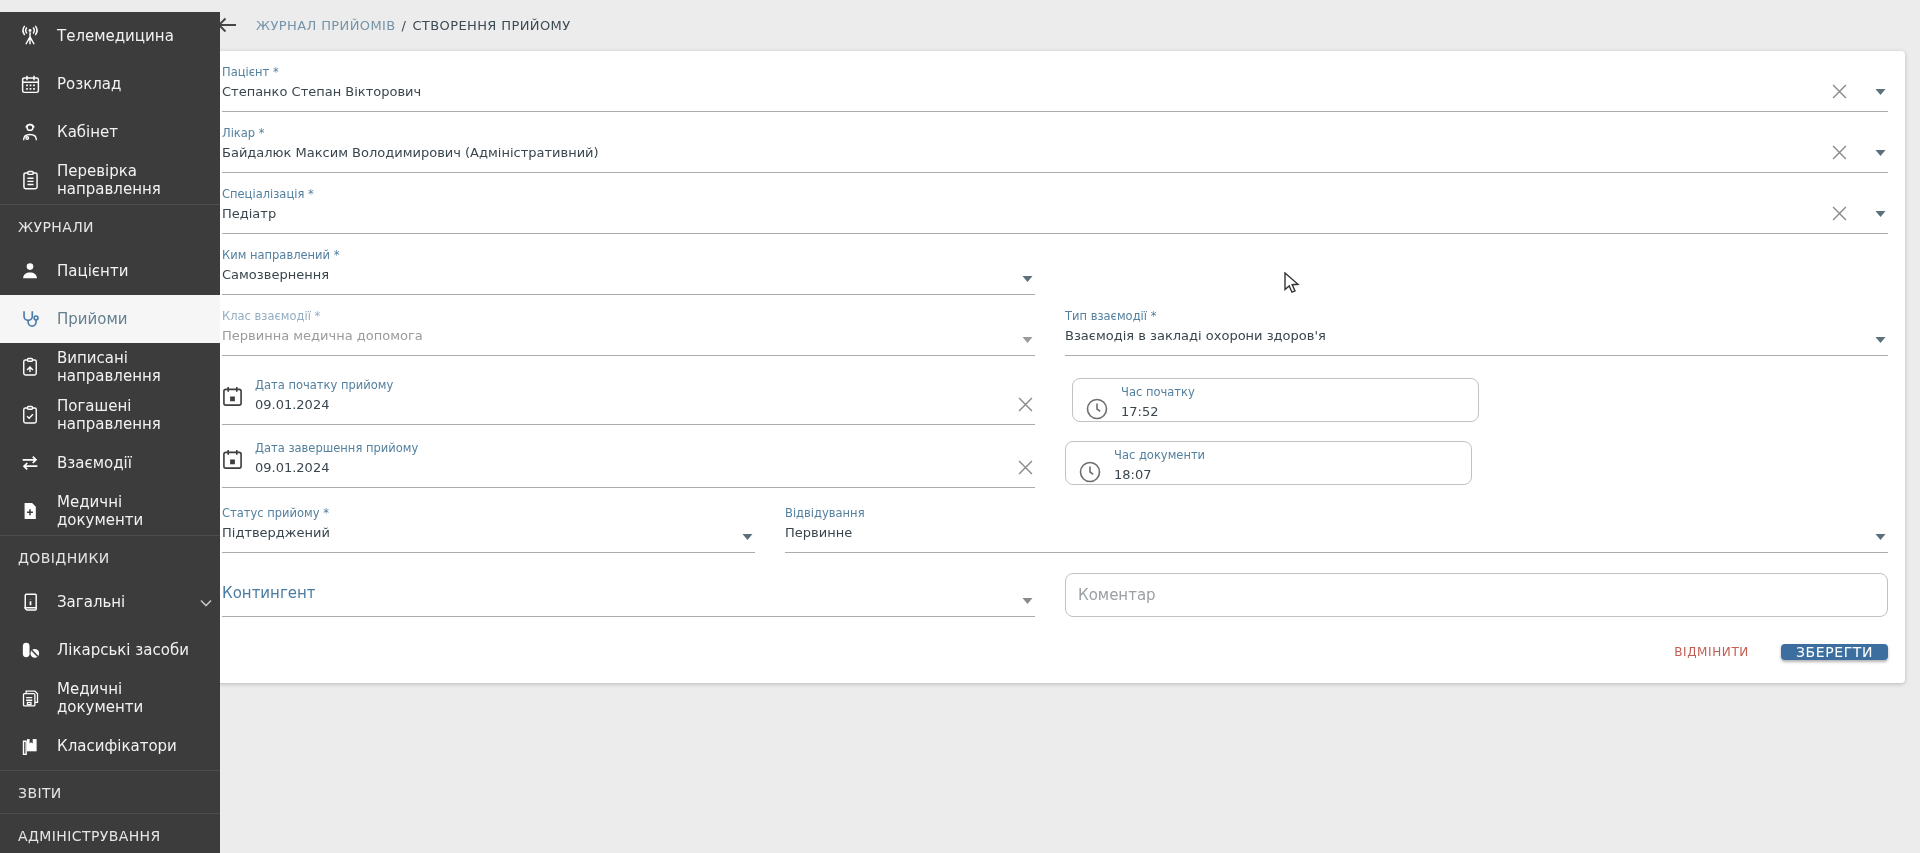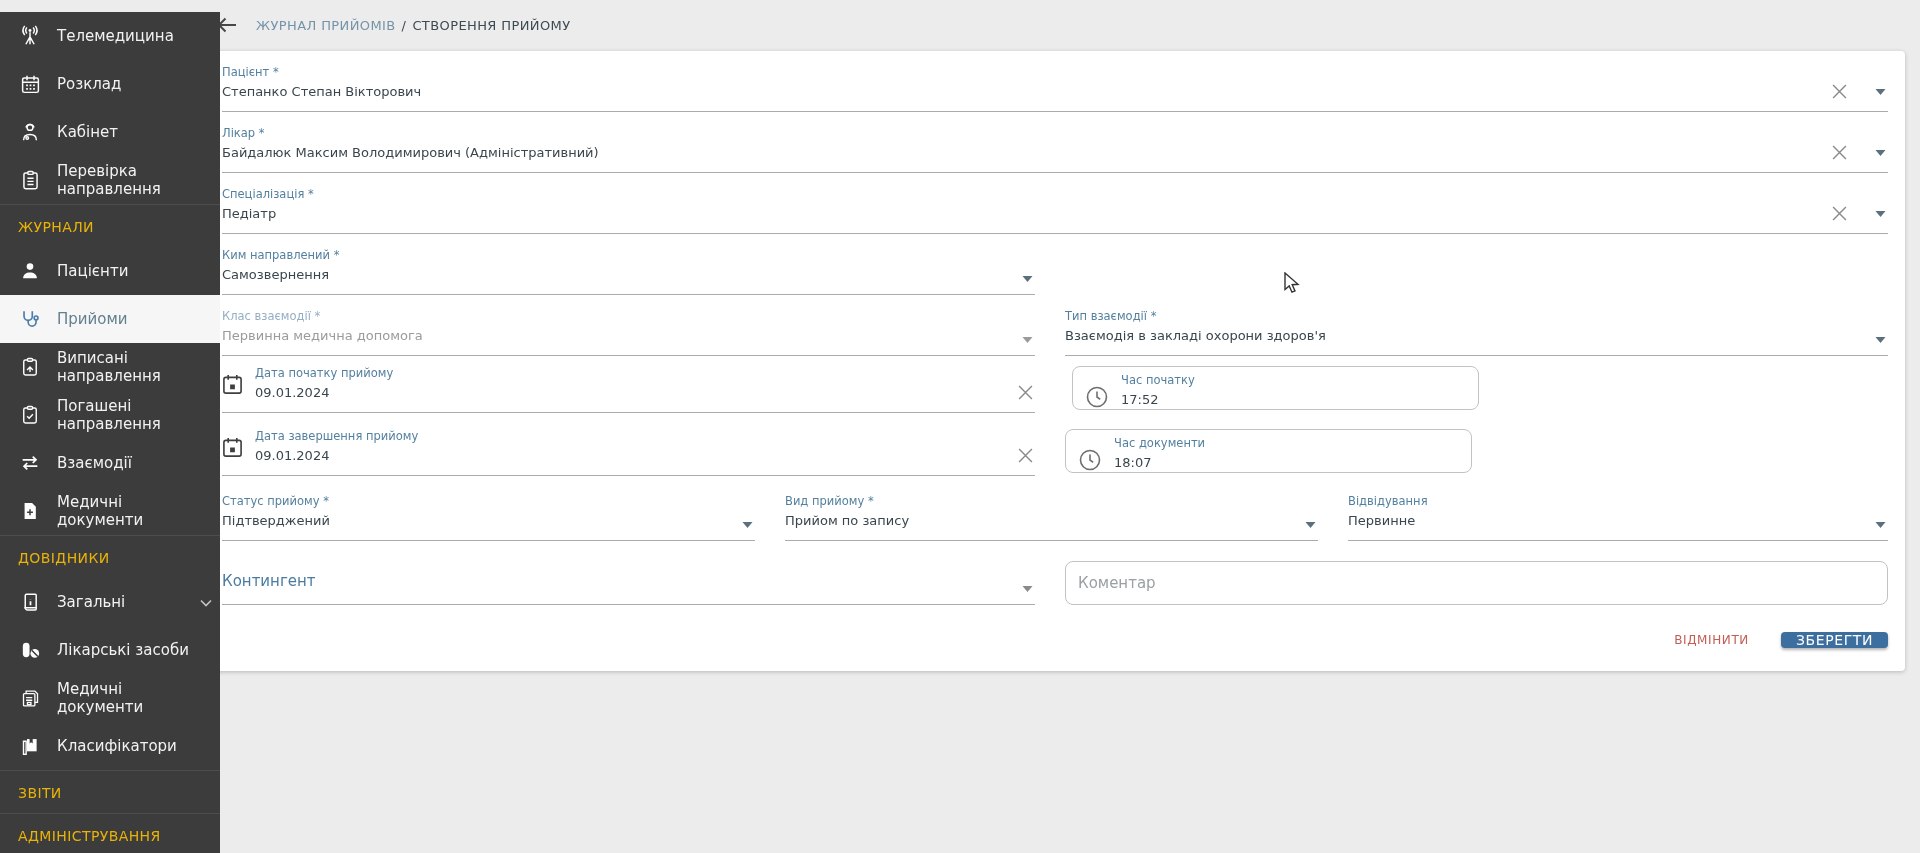--- a/index.html
+++ b/index.html
@@ -7,21 +7,21 @@
     font-family:"DejaVu Sans","Liberation Sans",sans-serif; background:#ececec; }
 
   
   .sidebar { position:fixed; left:0; top:12px; width:220px; height:853px;
     background:#3c3c3c; color:#f2f2f2; overflow:hidden; }
   .nav-item { display:flex; align-items:center; gap:15px; min-height:48px;
     padding:4px 8px 4px 18px; font-size:15px; line-height:18px; cursor:pointer; color:#f2f2f2; }
   .nav-item .ic { width:24px; flex:none; display:flex; justify-content:center; color:#fdfdfd; }
   .nav-item.active { background:#f6f6f6; color:#64808f; }
   .nav-item.active .ic { color:#4a7dab; }
-  .sec-head { border-top:1px solid #4d4d4d; padding:14px 18px 12px; color:#eab308;
+  .sec-head { border-top:1px solid #4d4d4d; padding:14px 18px 12px; color:#e5e5e5;
     font-size:14px; letter-spacing:.4px; }
   .nav-item .chev { margin-left:auto; color:#c4c4c4; }
 
   
   .main { margin-left:190px; height:853px; }
   .crumbs { display:flex; align-items:center; gap:16px; padding:13px 0 0 26px; }
   .back-btn { width:24px; height:24px; display:flex; align-items:center; cursor:pointer; }
   .crumb-txt { font-size:13px; letter-spacing:.4px; color:#3c4a52; display:flex; gap:6px; }
   .crumb-link { color:#7493a9; cursor:pointer; }
 
@@ -341,21 +341,21 @@
         <div class="adorn">
           <span class="dd-ic">
             <svg width="11" height="6" viewBox="0 0 10 6">
                 <path d="M0 0h10L5 6z" fill="#5c6f7c"></path>
               </svg>
           </span>
         </div>
       </div>
     </div>
 
-    <div class="row2" style="margin-top:4px;gap:37px;">
+    <div class="row2" style="margin-top:16px;gap:37px;">
       <div class="fld c-l datefld">
         <span class="ic">
           <svg width="21" height="21" viewBox="0 0 22 22" fill="none" stroke="#3f3f3f" stroke-width="1.7">
             <rect x="2" y="3.5" width="18" height="16.5" rx="2"></rect>
             <path d="M6.5 1v5M15.5 1v5"></path>
             <rect x="8.5" y="11" width="5" height="5" fill="#3f3f3f" stroke="none"></rect>
           </svg>
         </span>
         <div>
           <span class="lbl">Дата початку прийому</span>
@@ -427,31 +427,20 @@
         <span class="lbl">Статус прийому *</span>
         <div class="val">Підтверджений</div>
         <div class="adorn">
           <span class="dd-ic">
             <svg width="11" height="6" viewBox="0 0 10 6">
                 <path d="M0 0h10L5 6z" fill="#5c6f7c"></path>
               </svg>
           </span>
         </div>
       </div>
-      <div class="fld c3b">
-        <span class="lbl">Вид прийому *</span>
-        <div class="val">Прийом по запису</div>
-        <div class="adorn">
-          <span class="dd-ic">
-            <svg width="11" height="6" viewBox="0 0 10 6">
-                <path d="M0 0h10L5 6z" fill="#5c6f7c"></path>
-              </svg>
-          </span>
-        </div>
-      </div>
       <div class="fld c3c">
         <span class="lbl">Відвідування</span>
         <div class="val">Первинне</div>
         <div class="adorn">
           <span class="dd-ic">
             <svg width="11" height="6" viewBox="0 0 10 6">
                 <path d="M0 0h10L5 6z" fill="#5c6f7c"></path>
               </svg>
           </span>
         </div>

